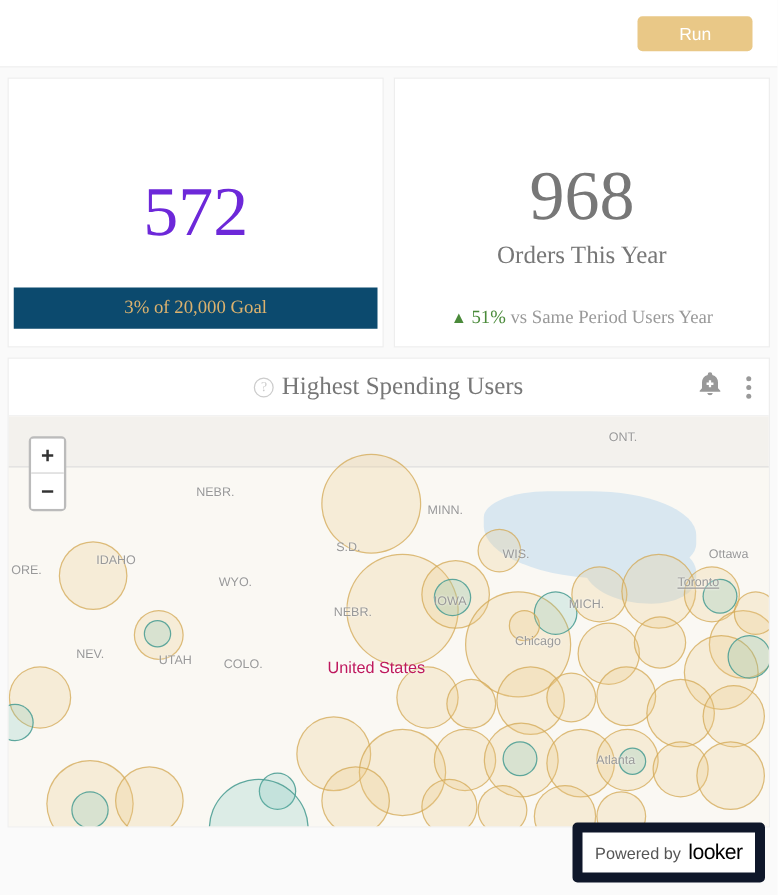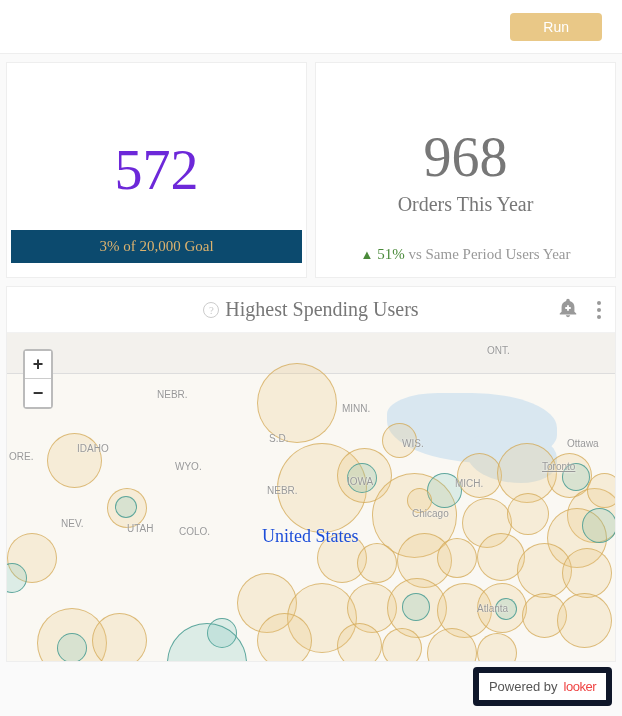--- a/index.html
+++ b/index.html
@@ -143,25 +143,24 @@
     border: none;
     background: #fff;
     font-size: 18px;
     font-weight: bold;
     color: #333;
     cursor: pointer;
   }
   .zoom-ctrl button:first-child { border-bottom: 1px solid #ccc; }
   .country-label {
     position: absolute;
-    font-size: 18px;
-    color: #1d4ed8;
+    font-size: 13px;
+    color: #be185d;
     z-index: 5;
     text-shadow: 0 0 3px #fff;
-    font-family: Liberation Serif, serif;
   }
   .state { position: absolute; font-size: 10px; color: #999; z-index: 5; text-shadow: 0 0 2px #fff; }
   .land {
     position: absolute;
     background: #faf8f3;
     border: 1px solid #ddd;
   }
   .lake {
     position: absolute;
     background: #d9e7f0;
@@ -173,34 +172,34 @@
     border: 1.5px solid;
     z-index: 3;
   }
   .b-gold { border-color: rgba(210,165,80,0.7); background: rgba(235,200,130,0.25); }
   .b-teal { border-color: rgba(80,160,150,0.9); background: rgba(100,190,180,0.2); }
   .powered-by {
     position: absolute;
     bottom: 10px;
     right: 10px;
     background: #fff;
-    border: 6px solid #0f172a;
+    border: 8px solid #0f172a;
     border-radius: 4px;
     padding: 6px 10px;
     display: flex;
     align-items: center;
     gap: 6px;
     font-size: 13px;
     color: #555;
     z-index: 50;
   }
   .looker-logo {
     font-family: Arial, sans-serif;
-    font-size: 13px;
-    color: #ef4444;
+    font-size: 17px;
+    color: #000000;
     letter-spacing: -0.5px;
     position: relative;
   }
 </style>
 </head>
 <body>
 
 <div class="topbar">
   <button class="run-btn">Run</button>
 </div>

